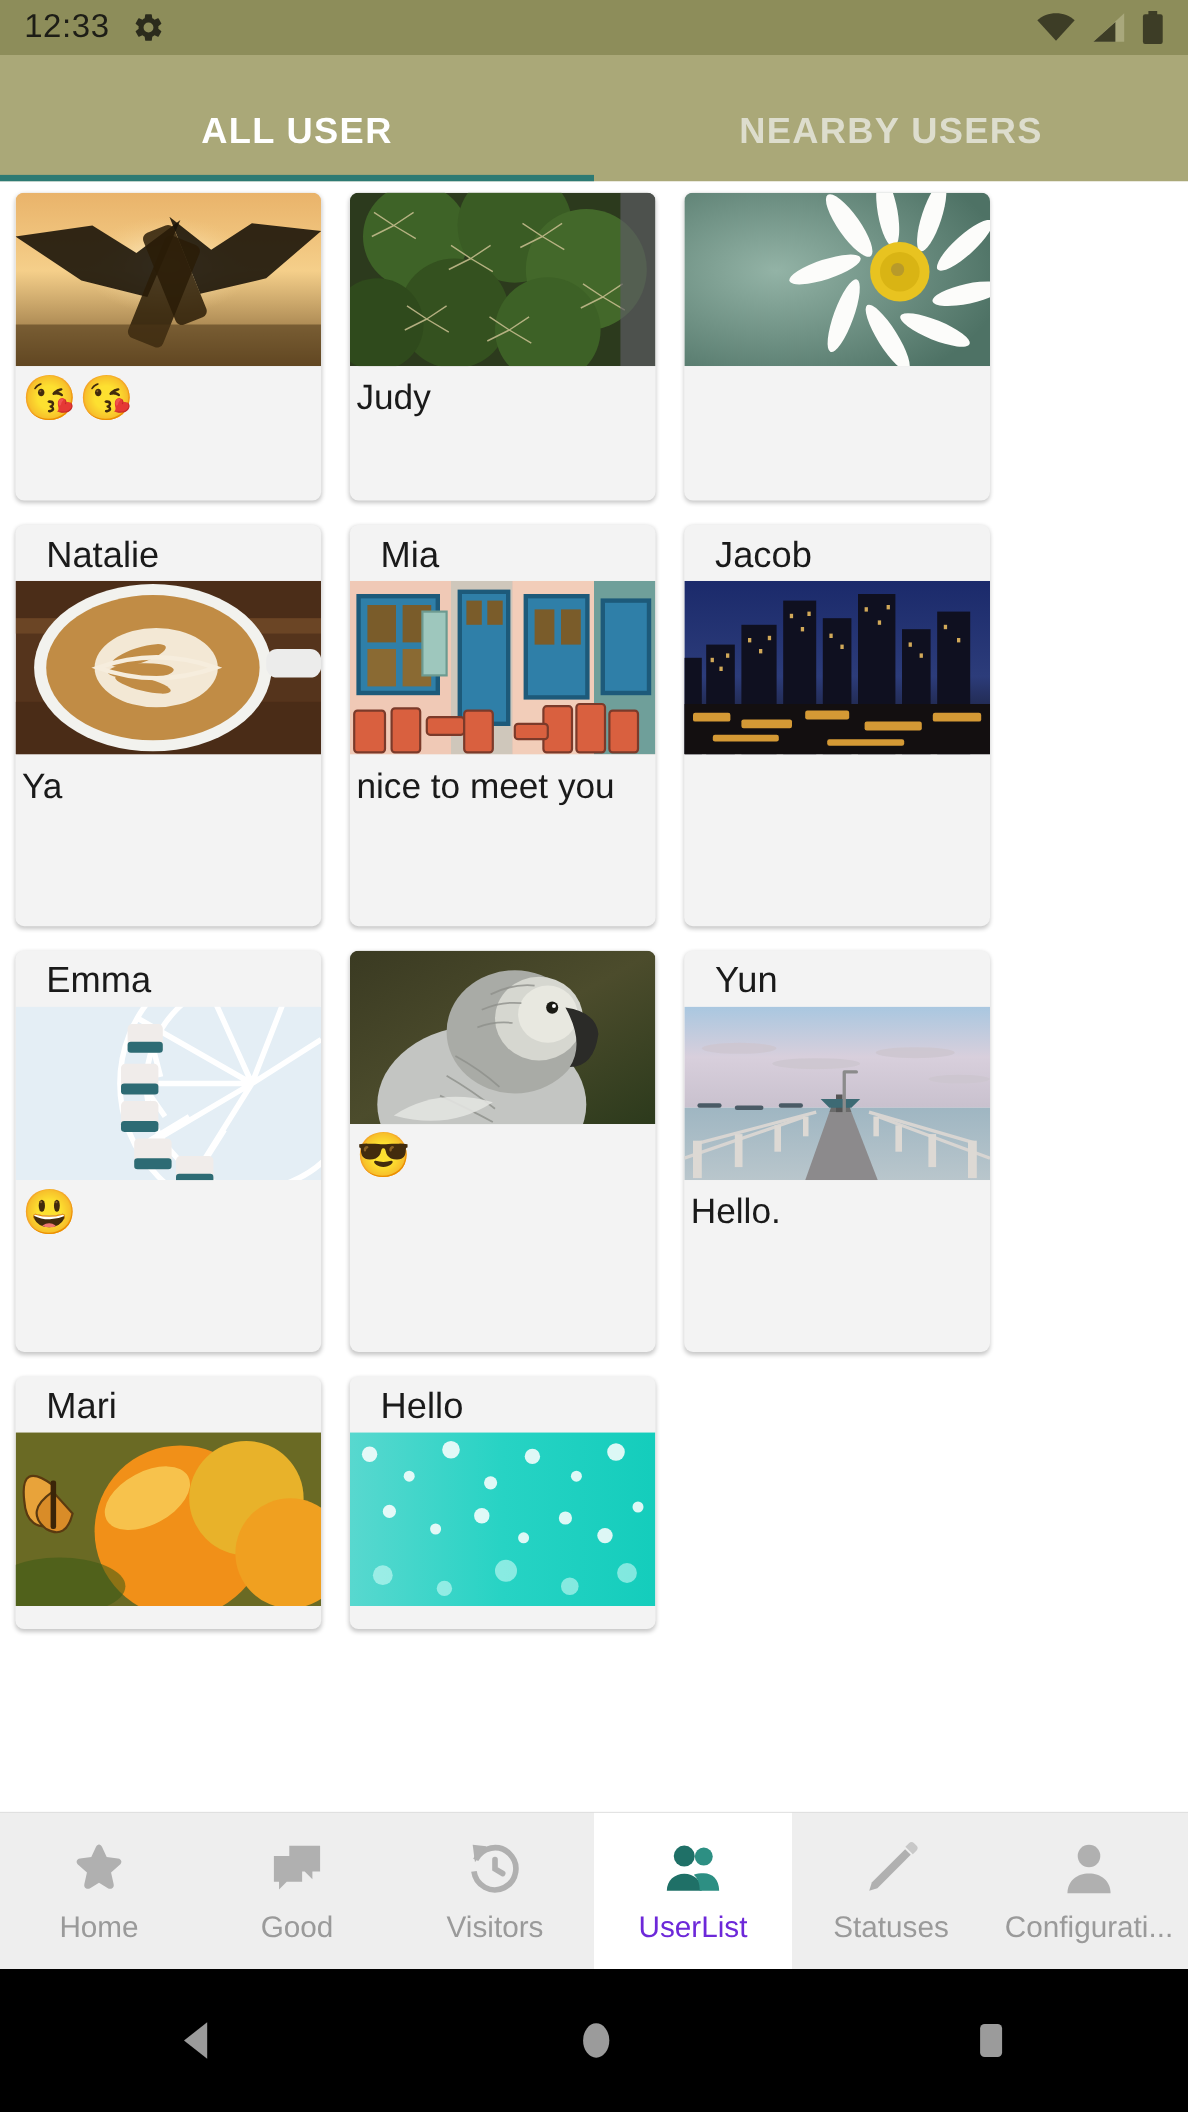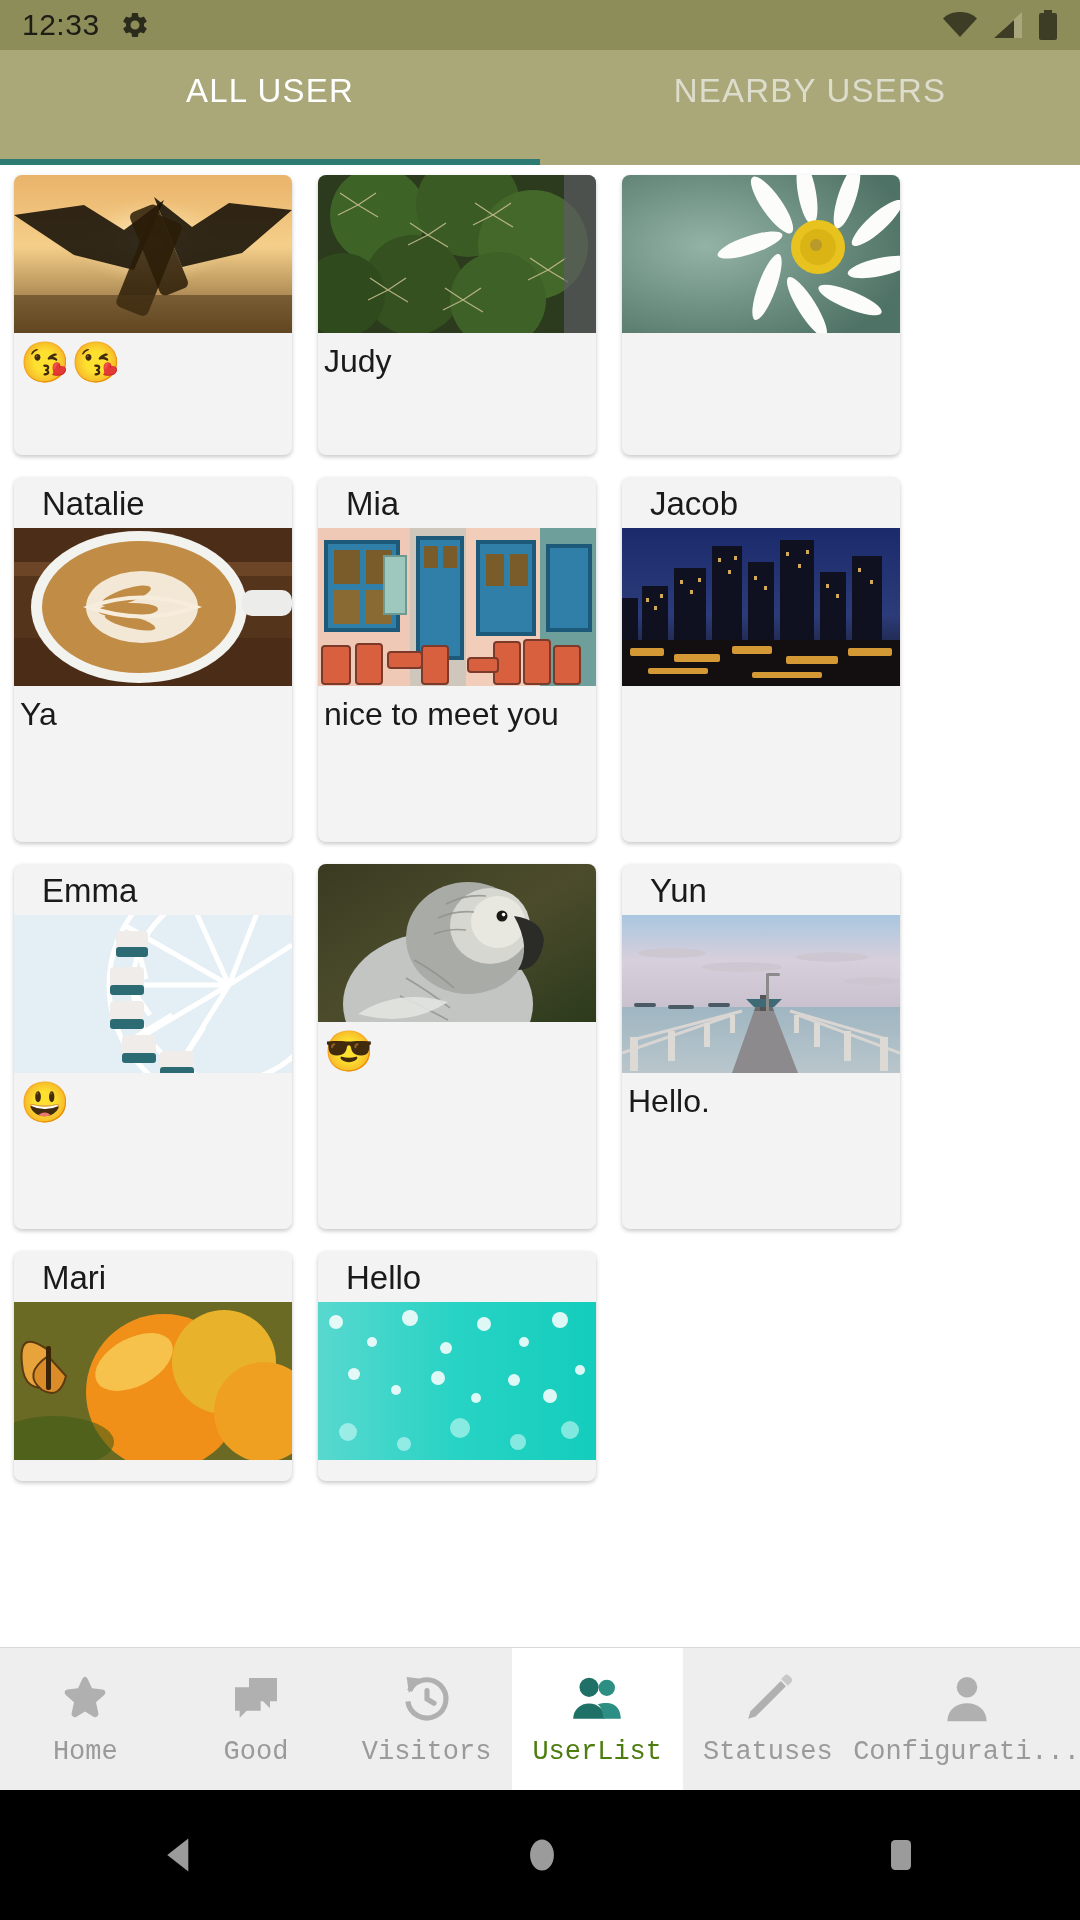--- a/index.html
+++ b/index.html
@@ -17,23 +17,24 @@
     display:flex; align-items:center; padding:0 22px;text-align:right;
   }
   .status-time { font-size:30px; color:#1d1d16; letter-spacing:.5px; }
   .status-gear { margin-left:20px; width:30px; height:30px; display:block; }
   .status-right { margin-left:auto; display:flex; align-items:center; gap:14px; }
   .status-right svg { display:block; }
 
   
   .tabbar { flex:0 0 115px; background:#aaa878; display:flex; position:relative; }
   .tab {
-    flex:1; display:flex; justify-content:center;
+    flex:1; display:flex; align-items:center; justify-content:center;
     font-size:33px; letter-spacing:1.2px; color:#ddddcd; position:relative;
     padding-top:22px;
+    font-weight:bold;
   }
   .tab.active { color:#ffffff; }
   .tab.active::after {
     content:""; position:absolute; left:0; right:0; bottom:0;
     height:6px; background:#2d7a73;
   }
 
   
   .content {
     flex:1 1 auto; position:relative; overflow:hidden;
@@ -64,22 +65,22 @@
   .bottom-nav {
     flex:0 0 143px; display:flex; background:#eeeeee;
     border-top:1px solid #d8d8d8;
   }
   .nav-item {
     flex:1; display:flex; flex-direction:column; align-items:center;
     justify-content:center; gap:10px; background:#eeeeee;
   }
   .nav-item.active { background:#ffffff; }
   .nav-icon { width:56px; height:56px; display:block; }
-  .nav-label { font-size:27px; color:#9a9a9a; white-space:nowrap;font-family:Liberation Mono, monospace; }
-  .nav-item.active .nav-label { color:#4d7c0f; }
+  .nav-label { font-size:27px; color:#9a9a9a; white-space:nowrap; }
+  .nav-item.active .nav-label { color:#6d28d9; }
 
   
   .sysbar {
     flex:0 0 130px; background:#000000; display:flex;
     align-items:center; justify-content:space-around;
   }
   .sysbar svg { display:block; }
 </style>
 </head>
 <body>

